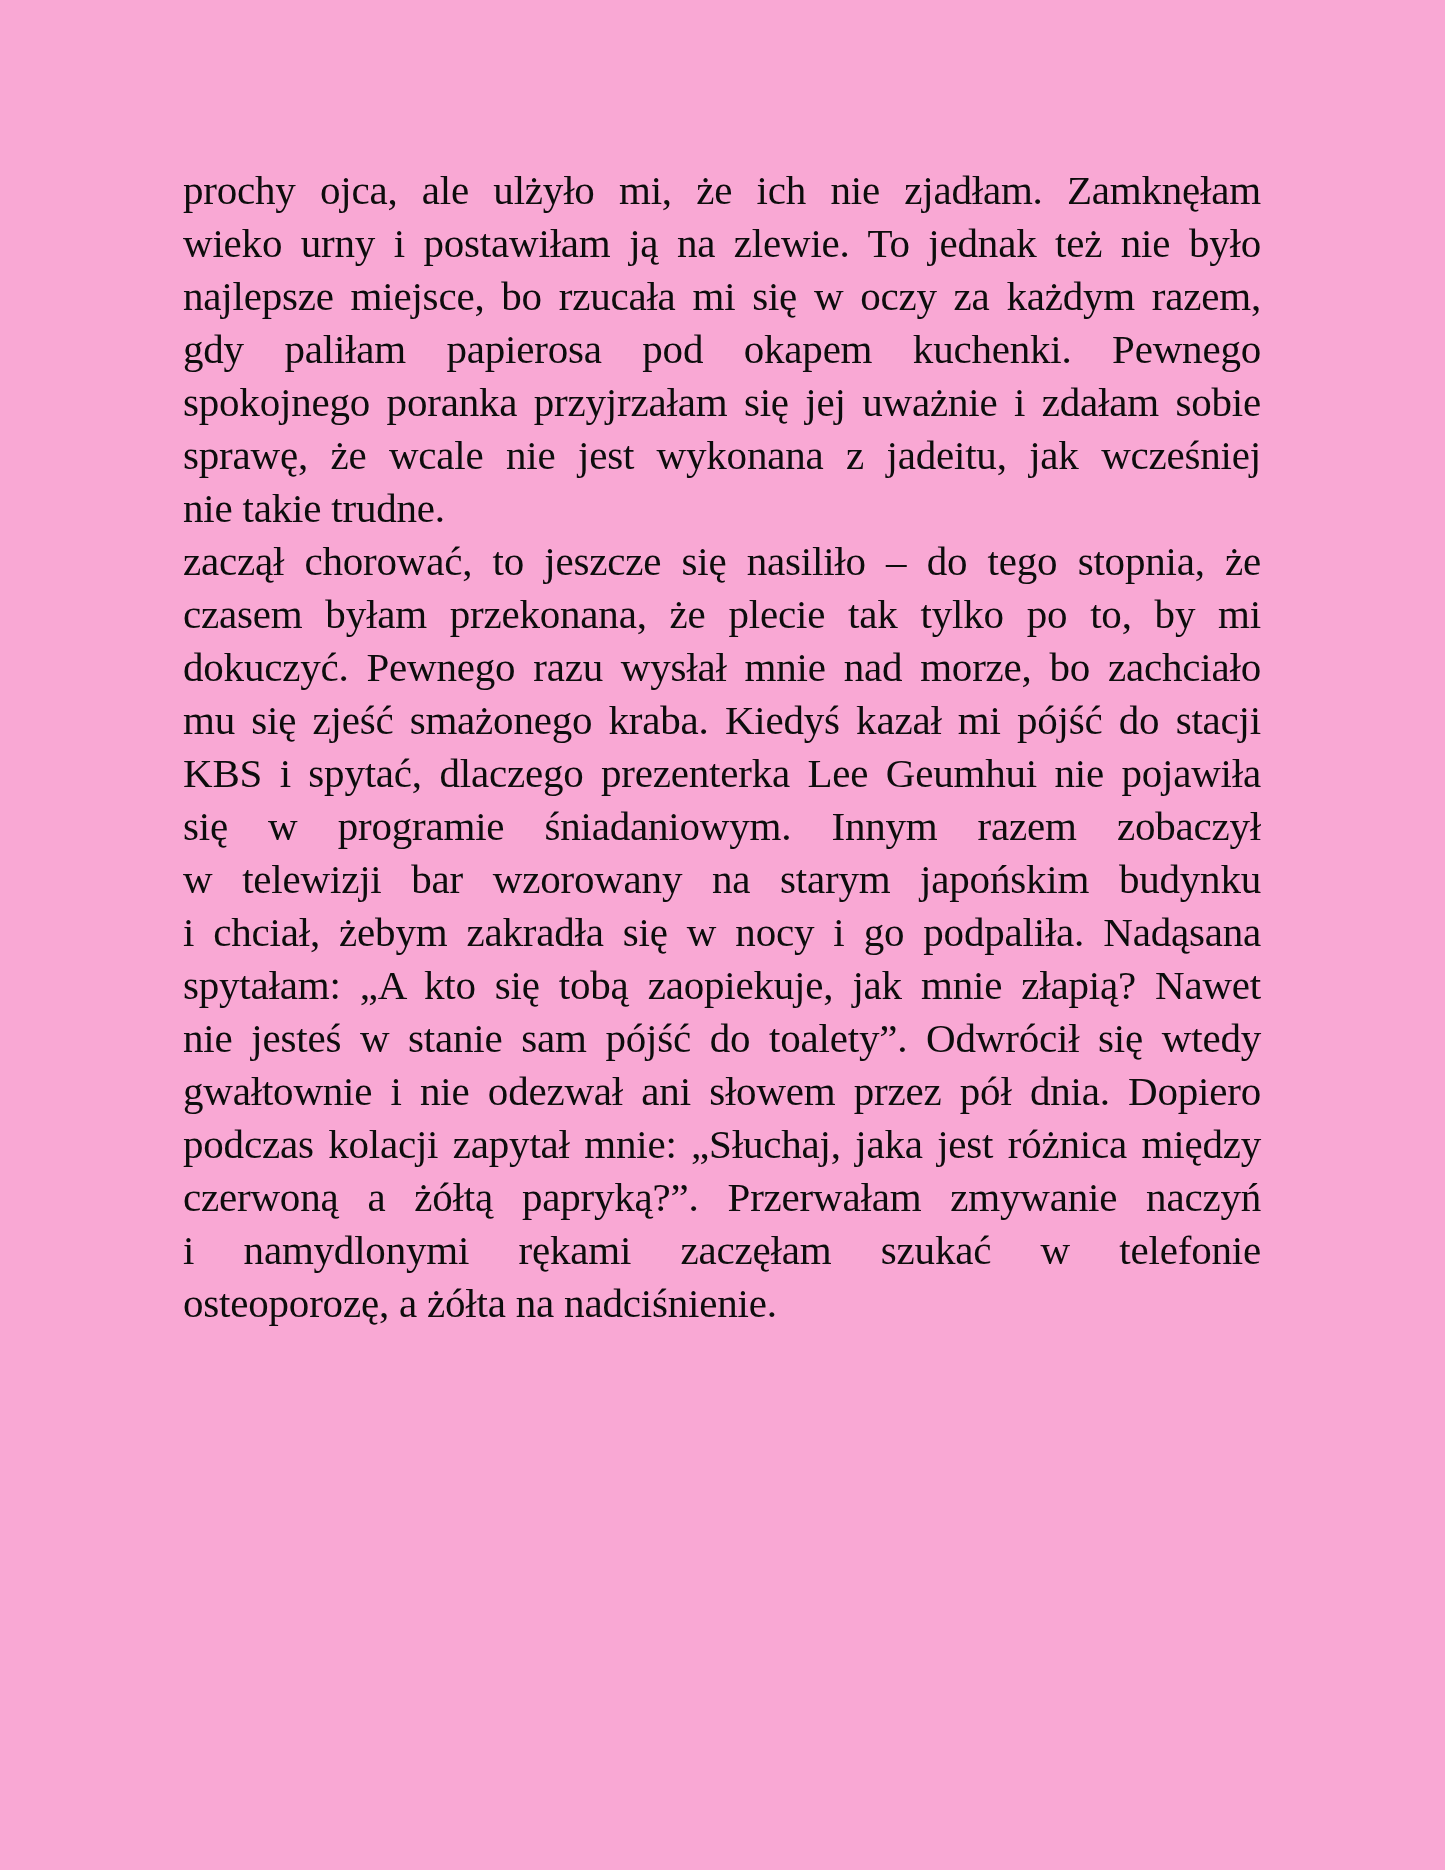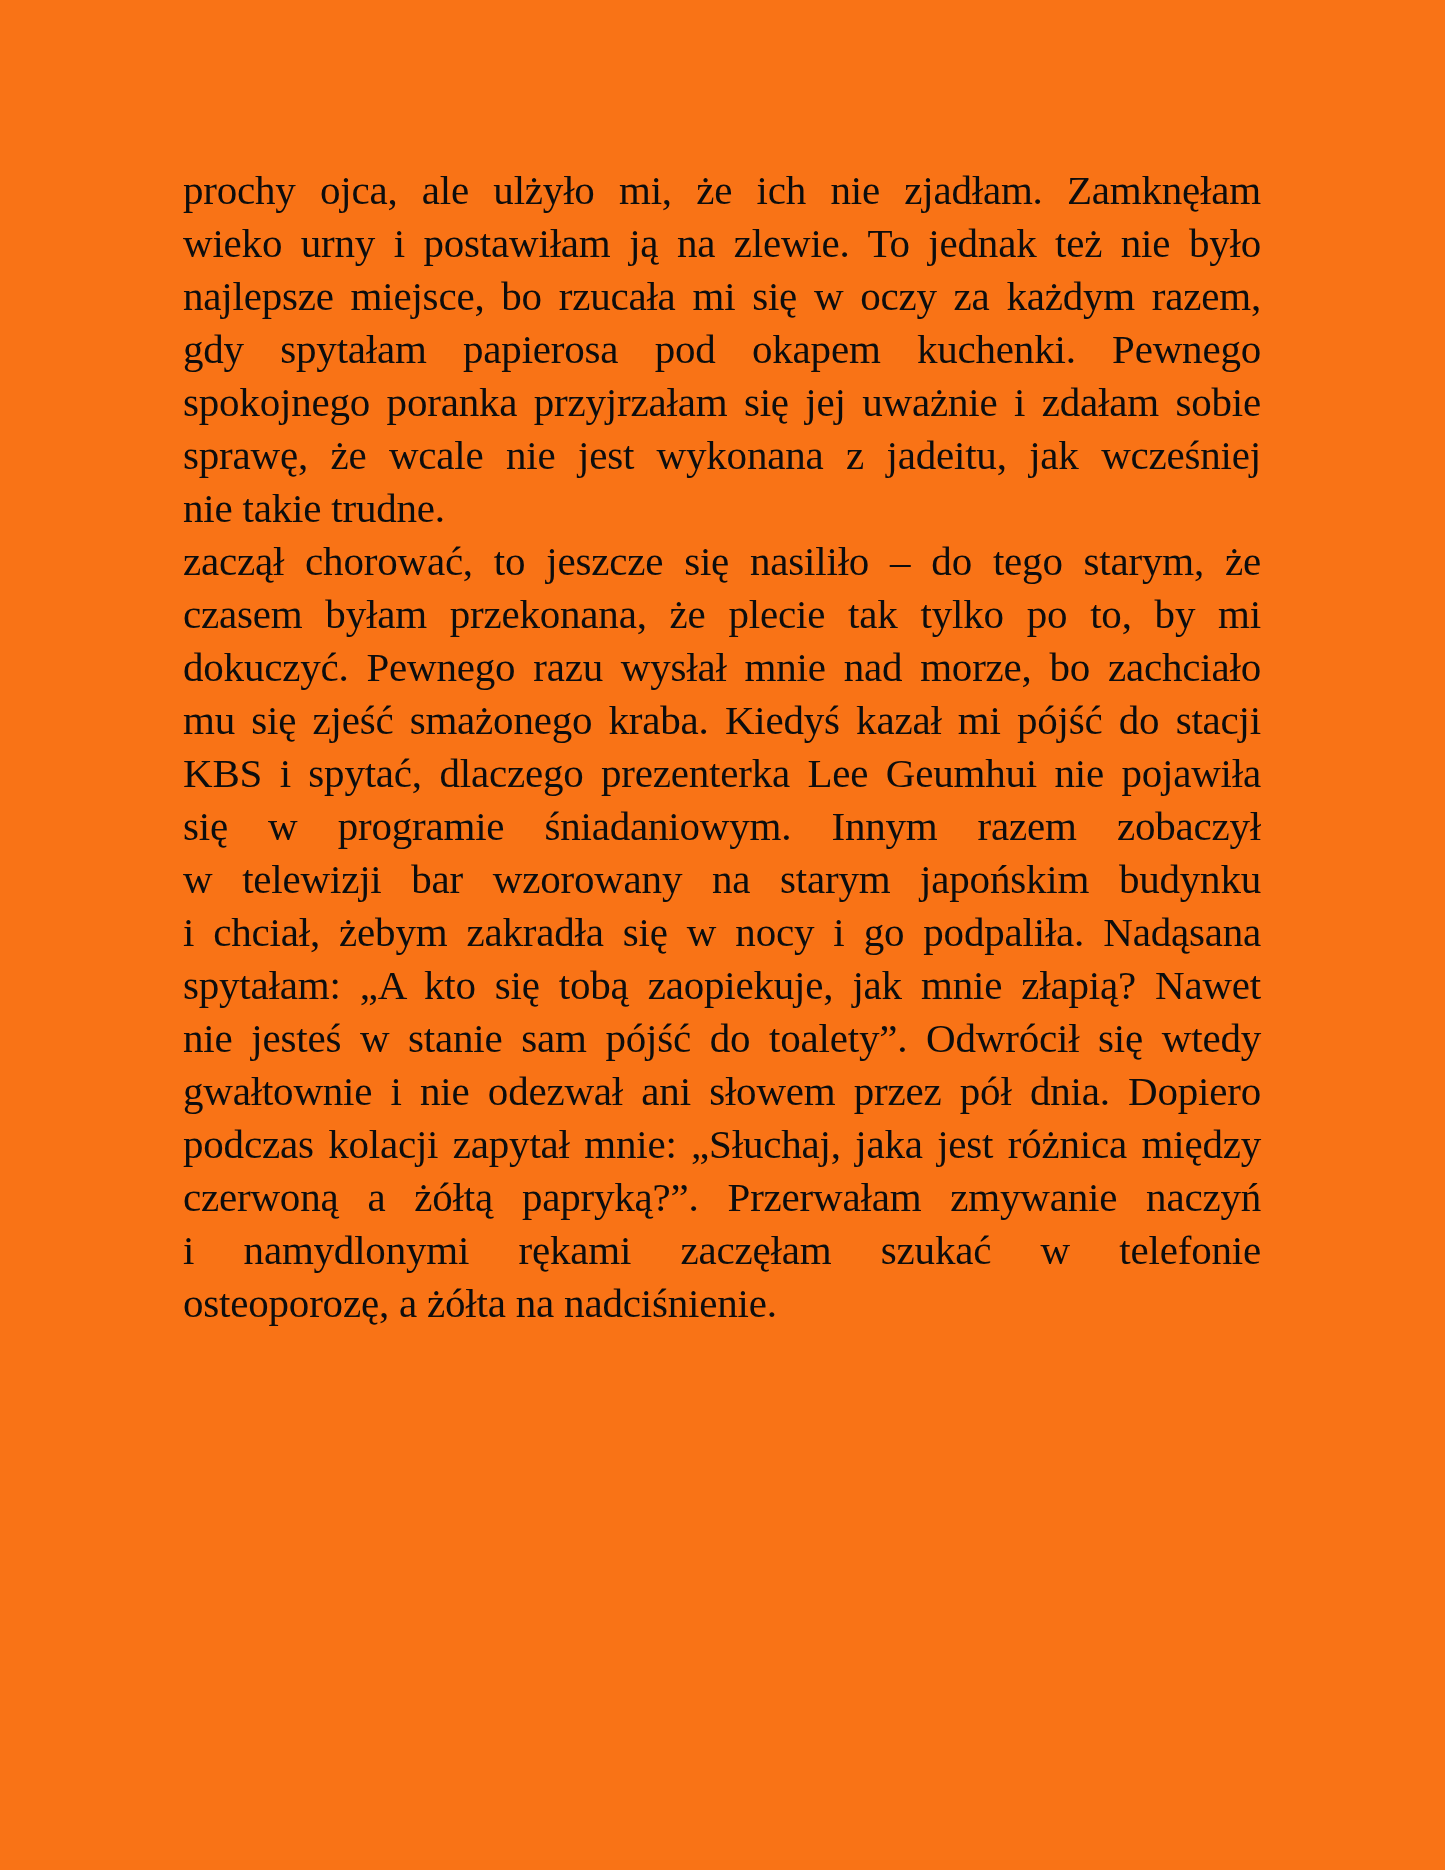--- a/index.html
+++ b/index.html
@@ -4,21 +4,21 @@
 <style>
   html, body {
     margin: 0;
     padding: 0;
     background: #ffffff;
   }
   .page {
     position: relative;
     width: 1445px;
     height: 1870px;
-    background: #f97316;
+    background: #f9a8d4;
     overflow: hidden;
   }
   .text-block {
     position: absolute;
     left: 183px;
     top: 164px;
     width: 1078px;
     color: #0d0d0d;
     font-family: "Liberation Serif", "DejaVu Serif", serif;
     font-size: 41px;
@@ -44,27 +44,27 @@
 </style>
 </head>
 <body>
 
 <div class="page">
   <div class="text-block" id="text-block" style="color: rgb(13, 13, 13);">
       <div class="paragraph">
         <div class="line">prochy ojca, ale ulżyło mi, że ich nie zjadłam. Zamknęłam</div>
         <div class="line">wieko urny i postawiłam ją na zlewie. To jednak też nie było</div>
         <div class="line">najlepsze miejsce, bo rzucała mi się w oczy za każdym razem,</div>
-        <div class="line">gdy spytałam papierosa pod okapem kuchenki. Pewnego</div>
+        <div class="line">gdy paliłam papierosa pod okapem kuchenki. Pewnego</div>
         <div class="line">spokojnego poranka przyjrzałam się jej uważnie i zdałam sobie</div>
         <div class="line">sprawę, że wcale nie jest wykonana z jadeitu, jak wcześniej</div>
         <div class="line para-end">nie takie trudne.</div>
       </div>
       <div class="paragraph">
-        <div class="line">zaczął chorować, to jeszcze się nasiliło – do tego starym, że</div>
+        <div class="line">zaczął chorować, to jeszcze się nasiliło – do tego stopnia, że</div>
         <div class="line">czasem byłam przekonana, że plecie tak tylko po to, by mi</div>
         <div class="line">dokuczyć. Pewnego razu wysłał mnie nad morze, bo zachciało</div>
         <div class="line">mu się zjeść smażonego kraba. Kiedyś kazał mi pójść do stacji</div>
         <div class="line">KBS i spytać, dlaczego prezenterka Lee Geumhui nie pojawiła</div>
         <div class="line">się w programie śniadaniowym. Innym razem zobaczył</div>
         <div class="line">w telewizji bar wzorowany na starym japońskim budynku</div>
         <div class="line">i chciał, żebym zakradła się w nocy i go podpaliła. Nadąsana</div>
         <div class="line">spytałam: „A kto się tobą zaopiekuje, jak mnie złapią? Nawet</div>
         <div class="line">nie jesteś w stanie sam pójść do toalety”. Odwrócił się wtedy</div>
         <div class="line">gwałtownie i nie odezwał ani słowem przez pół dnia. Dopiero</div>

